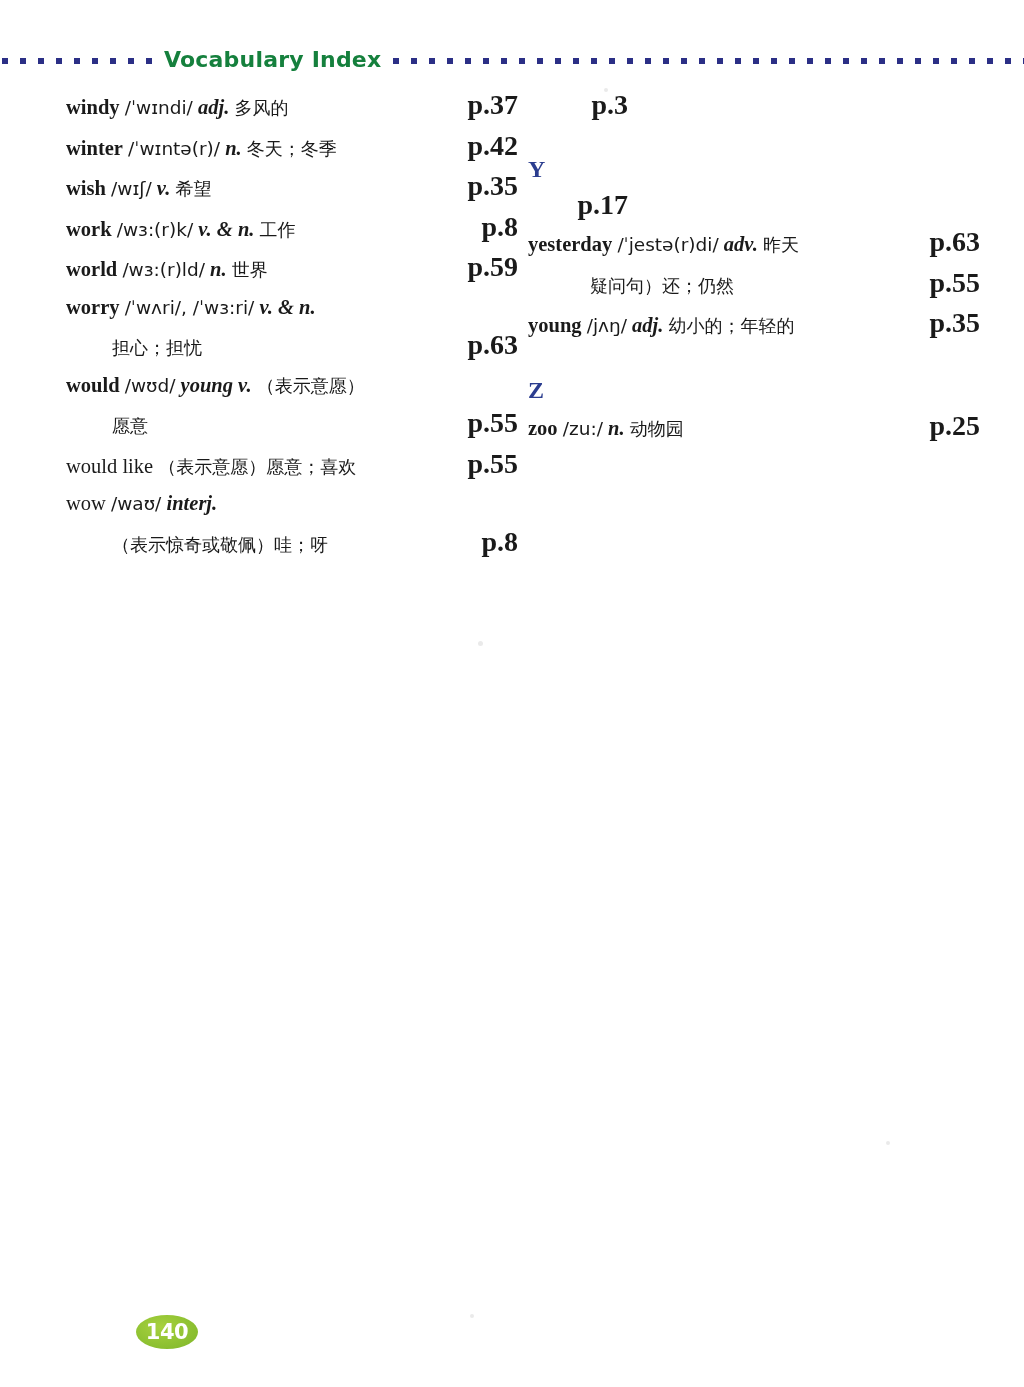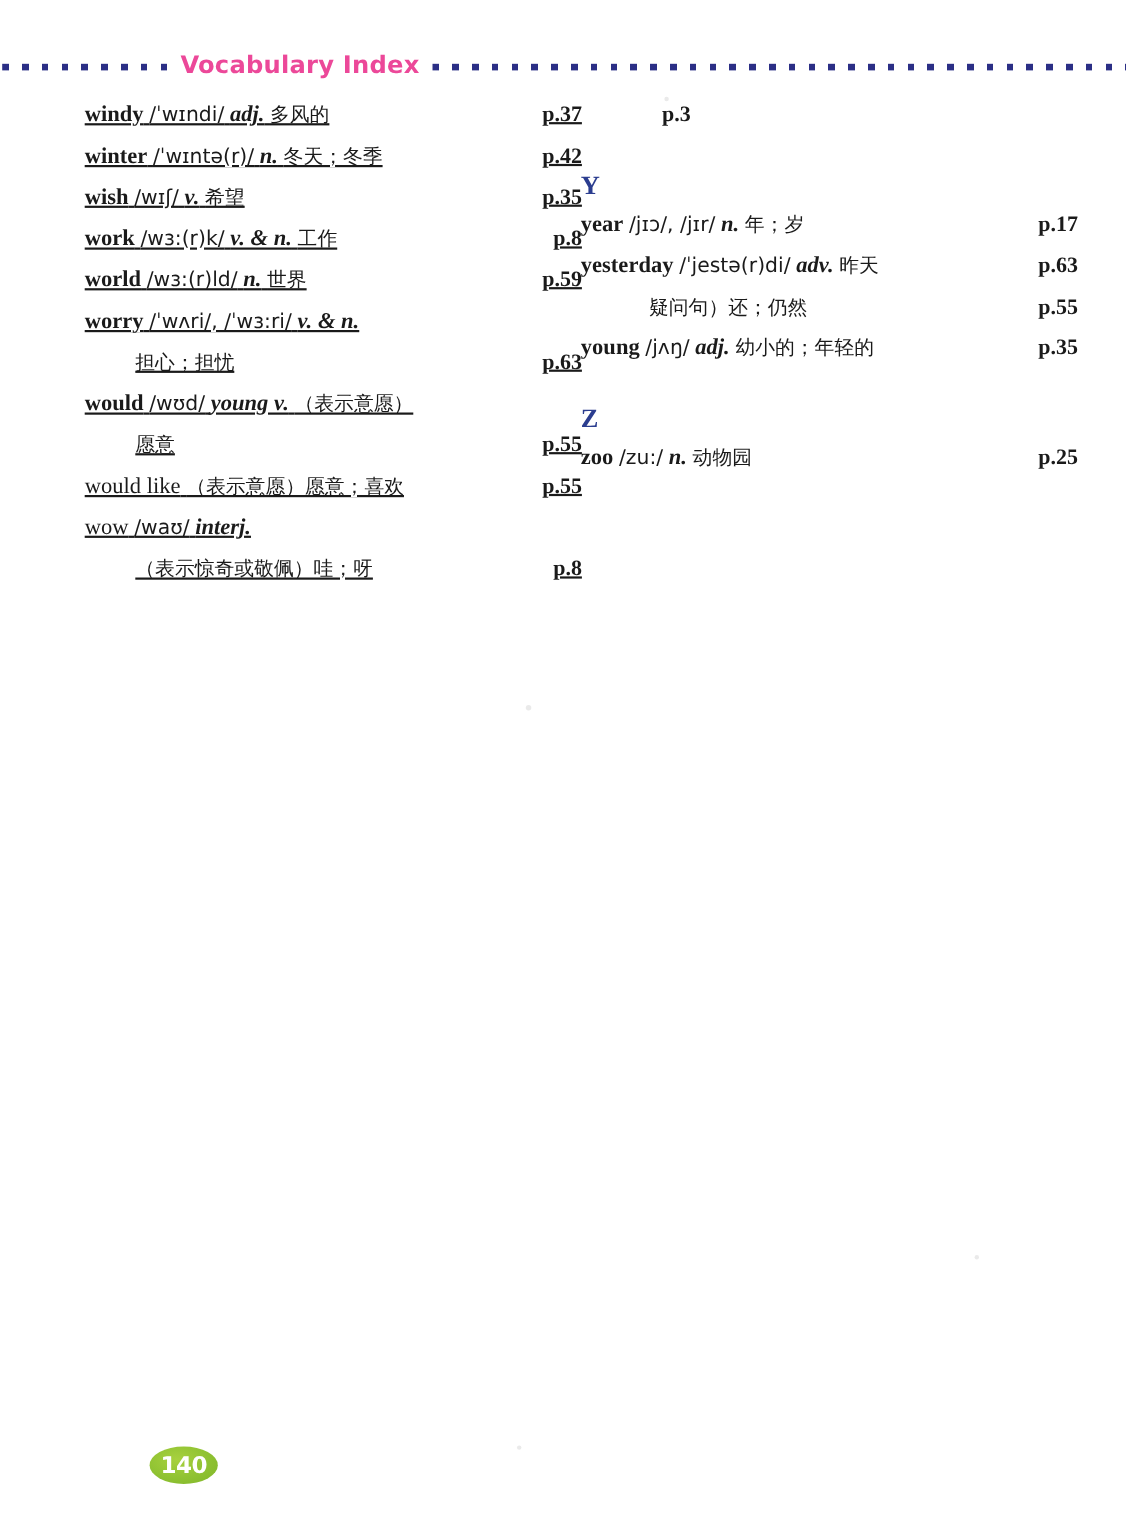--- a/index.html
+++ b/index.html
@@ -47,52 +47,52 @@
   }
   .dots.left::before { left: 2px; }
   .dots.left { max-width: 152px; }
   .page-title {
     flex: 0 0 auto;
     padding: 0 12px;
     font-family: "DejaVu Sans", "Liberation Sans", sans-serif;
     font-weight: bold;
     font-size: 22px;
     letter-spacing: 0.2px;
-    color: #ec4899;
+    color: #15803d;
     white-space: nowrap;
     line-height: 32px;
   }
 
   
   .columns {
     position: absolute;
     left: 0;
     top: 86px;
     width: 1024px;
   }
   .col {
     position: absolute;
     top: 0;
   }
-  .col-left  { left: 77px;  width: 452px; text-decoration: underline; }
+  .col-left  { left: 66px;  width: 452px; }
   .col-right { left: 528px; width: 452px; }
 
   .entry {
     display: flex;
     align-items: baseline;
     justify-content: space-between;
     font-size: 20.5px;
     line-height: 37.5px;
     white-space: nowrap;
   }
   .entry .txt { flex: 0 1 auto; }
   .entry .pg {
     flex: 0 0 auto;
     font-weight: bold;
-    font-size: 20px;
+    font-size: 28px;
     padding-left: 14px;
   }
 
   
   .col-left  .pg { min-width: 86px; text-align: right; }
   .col-right .pg { min-width: 86px; text-align: right; }
 
   .hw      { font-weight: bold; }
   .hw-lite { font-weight: normal; }
   .pos     { font-style: italic; font-weight: bold; }
@@ -202,21 +202,20 @@
         <span class="pg">p.8</span>
       </div>
     </div>
   <div class="col col-right" id="col-right">
       <div class="entry">
         <span class="pg">p.3</span>
       </div>
       <div class="spacer-md"></div>
       <div class="section-letter">Y</div>
       <div class="entry">
-        <span class="txt"><span class="hw">year</span> <span class="ipa">/jɪɔ/, /jɪr/</span> <span class="pos">n.</span> <span class="cn">年；岁</span></span>
         <span class="pg">p.17</span>
       </div>
       <div class="entry">
         <span class="txt"><span class="hw">yesterday</span> <span class="ipa">/ˈjestə(r)di/</span> <span class="pos">adv.</span> <span class="cn">昨天</span></span>
         <span class="pg">p.63</span>
       </div>
       <div class="entry">
         <span class="txt cont-right"><span class="cn">疑问句）还；仍然</span></span>
         <span class="pg">p.55</span>
       </div>

